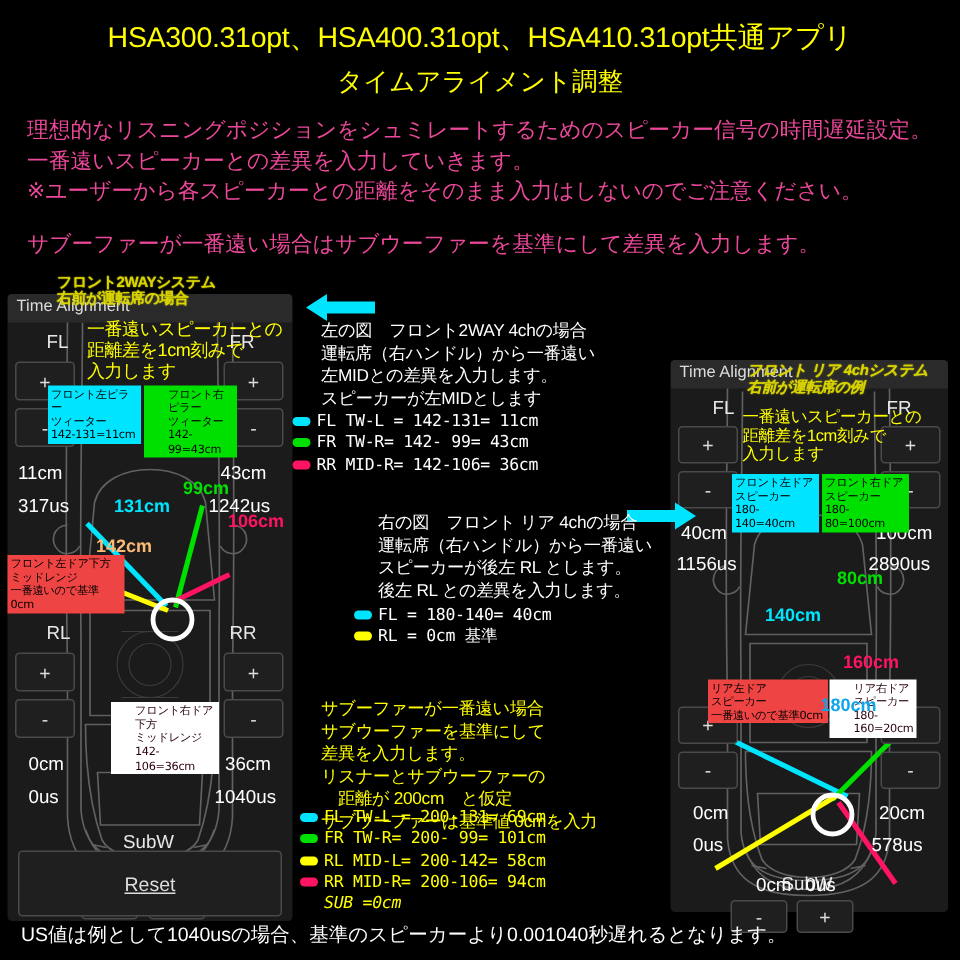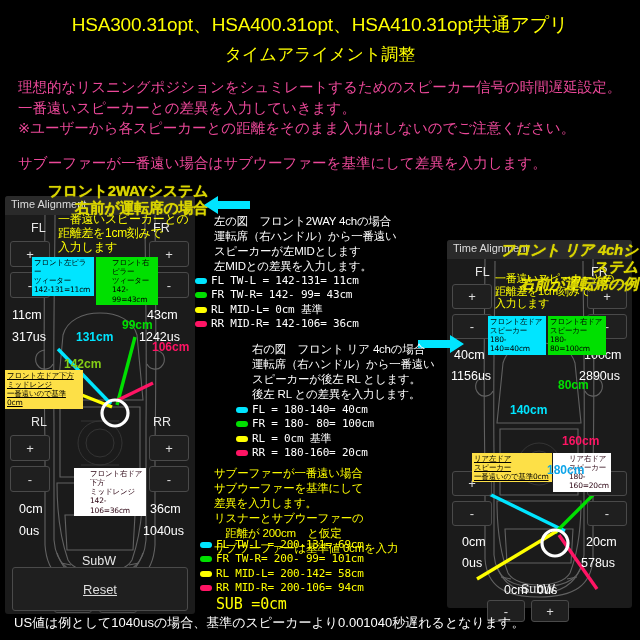--- a/index.html
+++ b/index.html
@@ -59,51 +59,51 @@
   .subw-label { position: absolute; color: #e8e8e8; font-size: 12.5px; }
   .reset-btn {
     position: absolute; border: 1px solid #4a4a4a; border-radius: 3px;
     background: #1f1f1f; color: #dddddd; font-size: 13px;
     display: flex; align-items: center; justify-content: center;
     text-decoration: underline;
   }
 
   
   .panel-anno {
-    position: absolute; color: #d9d400; font-size: 15px; font-weight: bold;
-    line-height: 1.12; text-align: right; letter-spacing: -0.3px;
+    position: absolute; color: #d9d400; font-size: 10px; font-weight: bold;
+    line-height: 1.12; text-align: left; letter-spacing: -0.3px;
     text-shadow: 0 0 1px #d9d400;
   }
   .panel-note {
     position: absolute; color: #ffff00; font-size: 12px; line-height: 1.15;
     letter-spacing: -0.3px;
   }
 
   
   .callout {
     position: absolute; font-size: 7.5px; line-height: 1.22;
     color: #000; padding: 1px 2px; letter-spacing: -0.2px;
     font-family: "DejaVu Sans", sans-serif;
   }
   .c-cyan    { background: #00e5ff; }
   .c-green   { background: #00e000; }
-  .c-yellow  { background: #fde047; text-decoration: underline; }
+  .c-yellow  { background: #ef4444; }
   .c-pink    { background: #ffffff; color: #2a0010; padding-left: 16px; }
 
   
   .mlabel { position: absolute; font-size: 12px; font-weight: bold; }
 
   
   .mid-block { position: absolute; color: #ffffff; font-size: 11.5px; line-height: 1.30; letter-spacing: -0.2px; }
   .mid-block.yellow { color: #ffff00; }
   .eqline { position: relative; padding-left: 16px; font-family: "DejaVu Sans Mono", monospace; font-size: 11px; white-space: pre; }
   .eqline .dot {
     position: absolute; left: 0; top: 4px; width: 12px; height: 6px; border-radius: 6px;
   }
-  .eqplain { padding-left: 16px; font-family: "DejaVu Sans Mono", monospace; font-size: 15px; white-space: pre; }
+  .eqplain { padding-left: 16px; font-family: "DejaVu Sans Mono", monospace; font-size: 11px; white-space: pre; font-style: italic; }
 
   
   .arrow { position: absolute; }
 
   
   .footer {
     position: absolute; left: 14px; top: 614px; width: 620px;
     color: #ffffff; font-size: 13px;
   }
 </style>
@@ -214,21 +214,21 @@
     <div>一番遠いので基準0cm</div>
   </div>
   <div class="callout c-pink" style="left:74px; top:468px; width:72px;">
     <div>フロント右ドア下方</div>
     <div>ミッドレンジ</div>
     <div>142-106=36cm</div>
   </div>
 
   <div class="mlabel" style="left:76px;  top:330px; color:#00e5ff;">131cm</div>
   <div class="mlabel" style="left:122px; top:318px; color:#00e000;">99cm</div>
-  <div class="mlabel" style="left:64px;  top:357px; color:#84cc16;">142cm</div>
+  <div class="mlabel" style="left:64px;  top:357px; color:#fdba74;">142cm</div>
   <div class="mlabel" style="left:152px; top:340px; color:#ff1464;">106cm</div>
 
   <div class="panel-anno" style="left:38px; top:183px; width:170px;">
     <div>フロント2WAYシステム</div>
     <div>右前が運転席の場合</div>
   </div>
   <div class="panel-note" style="left:58px; top:213px; width:140px;">
     <div>一番遠いスピーカーとの</div>
     <div>距離差を1cm刻みで</div>
     <div>入力します</div>
@@ -340,43 +340,40 @@
   <svg class="arrow" style="left:204px; top:195px;" width="46" height="20">
     <polygon points="0,10 14,1 14,6 46,6 46,14 14,14 14,19" fill="#00e5ff"></polygon>
   </svg>
   <svg class="arrow" style="left:418px; top:334px;" width="46" height="20">
     <polygon points="46,10 32,1 32,6 0,6 0,14 32,14 32,19" fill="#00e5ff"></polygon>
   </svg>
 
   <div class="mid-block" style="left:214px; top:214px; width:210px;">
     <div>左の図　フロント2WAY 4chの場合</div>
     <div>運転席（右ハンドル）から一番遠い</div>
+    <div>左MIDとの差異を入力します。</div>
     <div>スピーカーが左MIDとします</div>
-    <div>左MIDとの差異を入力します。</div>
   </div>
 
   <div class="mid-block" style="left:195px; top:274px; width:220px;">
     <div class="eqline"><span class="dot" style="background:#00e5ff"></span><span>FL TW-L = 142-131= 11cm</span></div>
     <div class="eqline"><span class="dot" style="background:#00e000"></span><span>FR TW-R= 142- 99= 43cm</span></div>
-    <div class="eqline"><span class="dot" style="background:#ffff00"></span><span>RL MID-L= 0cm 基準</span></div>
     <div class="eqline"><span class="dot" style="background:#ff1464"></span><span>RR MID-R= 142-106= 36cm</span></div>
   </div>
 
   <div class="mid-block" style="left:252px; top:342px; width:220px;">
     <div>右の図　フロント リア 4chの場合</div>
     <div>運転席（右ハンドル）から一番遠い</div>
     <div>スピーカーが後左 RL とします。</div>
     <div>後左 RL との差異を入力します。</div>
   </div>
 
   <div class="mid-block" style="left:236px; top:403px; width:220px;">
     <div class="eqline"><span class="dot" style="background:#00e5ff"></span><span>FL = 180-140= 40cm</span></div>
-    <div class="eqline"><span class="dot" style="background:#00e000"></span><span>FR = 180- 80= 100cm</span></div>
     <div class="eqline"><span class="dot" style="background:#ffff00"></span><span>RL = 0cm 基準</span></div>
-    <div class="eqline"><span class="dot" style="background:#ff1464"></span><span>RR = 180-160= 20cm</span></div>
   </div>
 
   <div class="mid-block yellow" style="left:214px; top:466px; width:230px;">
     <div>サブーファーが一番遠い場合</div>
     <div>サブウーファーを基準にして</div>
     <div>差異を入力します。</div>
     <div>リスナーとサブウーファーの</div>
     <div>　距離が 200cm　と仮定</div>
     <div>サブウーファーは基準値 0cmを入力</div>
   </div>

